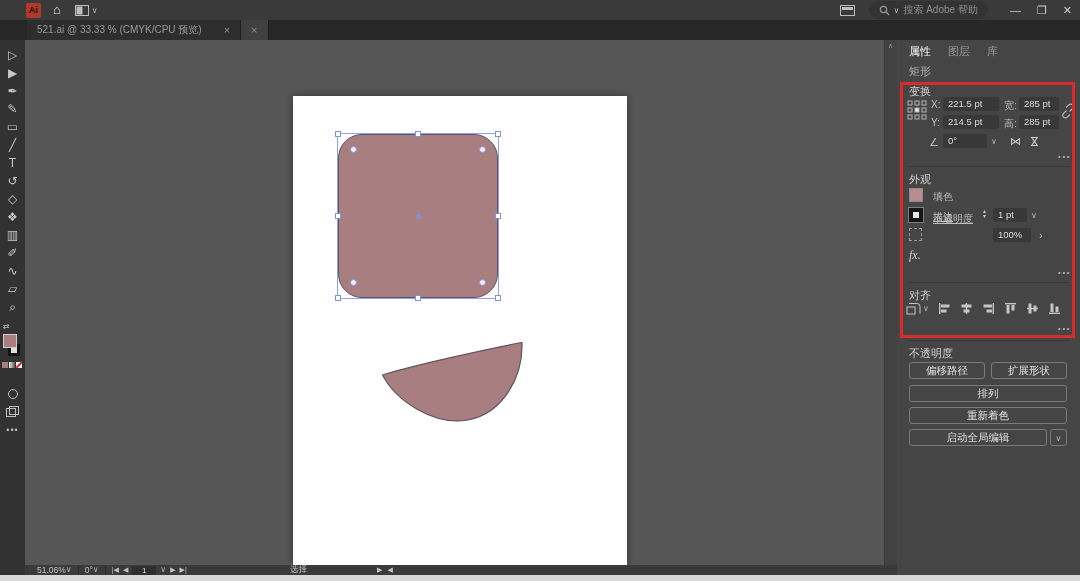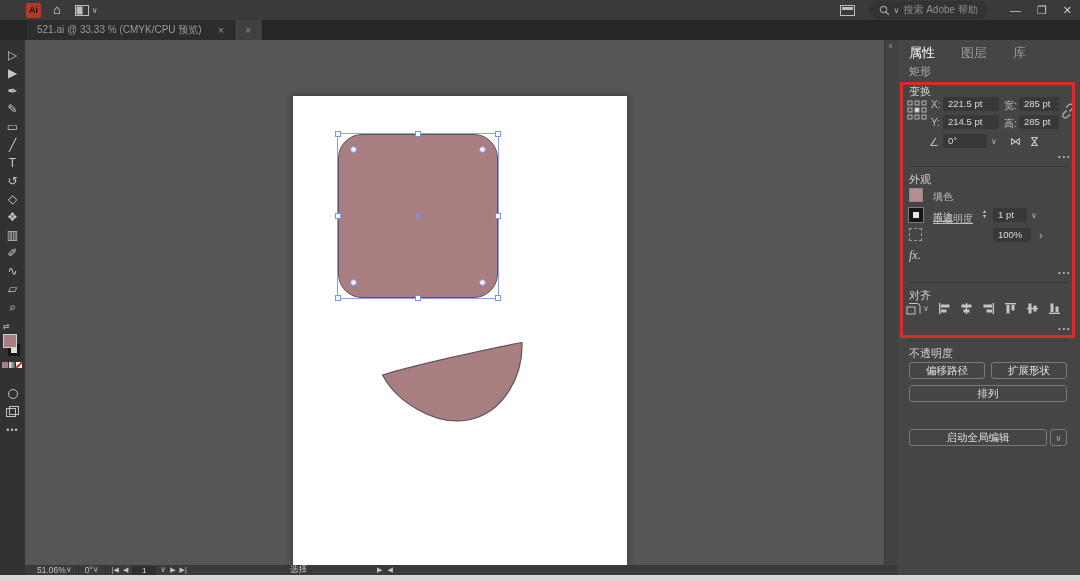--- a/index.html
+++ b/index.html
@@ -15,21 +15,21 @@
   .menus { display:flex; margin-left:20px; gap:2px; }
   .menu-item { color:#d6d6d6; font-size:11px; padding:0 9px; line-height:20px; cursor:default; }
   .mb-right { position:absolute; right:8px; top:0; height:20px; display:flex; align-items:center; gap:14px; }
   .ws-ic { display:flex; align-items:center; gap:3px; color:#bdbdbd; }
   .searchbox { display:flex; align-items:center; gap:4px; color:#8f8f8f; font-size:10px; background:#333333; border-radius:9px; padding:2px 10px; }
   .winctl { display:flex; gap:16px; color:#cfcfcf; font-size:11px; margin-left:8px; }
   .winctl span { line-height:20px; }
 
   
   .tabbar { position:absolute; left:0; top:20px; width:1080px; height:20px; background:#272727; display:flex; align-items:flex-end; padding-left:27px; z-index:25; }
-  .doc-tab { height:20px; display:flex; align-items:center; gap:16px; padding:0 10px; font-size:10px; color:#9a9a9a; background:#2d2d2d; border-right:1px solid #1f1f1f; }
+  .doc-tab { height:20px; display:flex; align-items:center; gap:22px; padding:0 10px; font-size:10px; color:#9a9a9a; background:#2d2d2d; border-right:1px solid #1f1f1f; }
   .doc-tab.active { background:#404040; color:#cfcfcf; }
   .tab-close { color:#8f8f8f; font-size:11px; }
 
   
   .toolbar { position:absolute; left:0; top:40px; width:25px; height:535px; background:#323232; z-index:20; display:flex; flex-direction:column; align-items:center; padding-top:6px; }
   .tool { width:25px; height:18px; color:#c9c9c9; font-size:12px; line-height:18px; text-align:center; }
   .swatch-cluster { margin-top:6px; position:relative; width:25px; height:62px; }
   .mini-swap { position:absolute; left:3px; top:0; font-size:8px; color:#bdbdbd; }
   .stroke-box { position:absolute; left:8px; top:22px; width:12px; height:12px; background:#dedede; border:3px solid #141414; }
   .fill-box { position:absolute; left:3px; top:12px; width:14px; height:14px; background:#a87e80; border:1px solid #cfcfcf; }
@@ -54,21 +54,21 @@
   .h-tl{left:-3px;top:-3px} .h-tm{left:calc(50% - 3px);top:-3px} .h-tr{right:-3px;top:-3px}
   .h-ml{left:-3px;top:calc(50% - 3px)} .h-mr{right:-3px;top:calc(50% - 3px)}
   .h-bl{left:-3px;bottom:-3px} .h-bm{left:calc(50% - 3px);bottom:-3px} .h-br{right:-3px;bottom:-3px}
   .cwidget { position:absolute; width:7px; height:7px; border:1px solid #7d93e0; border-radius:50%; background:rgba(255,255,255,.85); }
   .cw-tl{left:12px;top:12px} .cw-tr{right:12px;top:12px} .cw-bl{left:12px;bottom:12px} .cw-br{right:12px;bottom:12px}
   .center-dot { position:absolute; left:calc(50% - 2.5px); top:calc(50% - 2.5px); width:5px; height:5px; background:#7d93e0; border-radius:50%; }
   .shape-crescent { position:absolute; left:89px; top:246px; width:141px; height:83px; }
 
   
   .rightpanel { position:absolute; left:897px; top:40px; width:183px; height:535px; background:#454545; z-index:20; }
-  .ptabs { position:absolute; left:12px; top:4px; display:flex; gap:26px; font-size:13px; }
+  .ptabs { position:absolute; left:12px; top:4px; display:flex; gap:17px; font-size:11px; }
   .ptab { color:#9b9b9b; }
   .ptab.active { color:#ffffff; }
   .obj-type { position:absolute; left:12px; top:24px; font-size:11px; color:#b2b2b2; }
   .red-annot { position:absolute; left:3px; top:42px; width:175px; height:256px; border:3px solid #d92b2b; pointer-events:none; z-index:40; }
   .sec-title { position:absolute; font-size:11px; color:#cfcfcf; }
   .plabel { position:absolute; font-size:10px; color:#bdbdbd; }
   .pfield { position:absolute; height:14px; background:#383838; border-radius:2px; color:#dcdcdc; font-size:9.5px; line-height:14px; padding-left:5px; }
   .chev { color:#b5b5b5; font-size:8px; }
   .pmore { position:absolute; right:9px; color:#b5b5b5; font-size:8px; letter-spacing:1.5px; }
   .pdivider { position:absolute; left:10px; width:163px; height:1px; background:#3a3a3a; }
@@ -324,20 +324,21 @@
         </svg>
     </div>
     <span class="pmore" style="top:284px">•••</span>
 
     <div class="pdivider" style="top:300px"></div>
 
     <div class="sec-title" style="left:12px;top:306px">不透明度</div>
     <span class="qa-btn" style="left:12px;top:322px;width:76px">偏移路径</span>
     <span class="qa-btn" style="left:94px;top:322px;width:76px">扩展形状</span>
     <span class="qa-btn" style="left:12px;top:345px;width:158px">排列</span>
+    <span class="qa-btn" style="left:12px;top:367px;width:158px">重新着色</span>
     <span class="qa-btn" style="left:12px;top:389px;width:138px">启动全局编辑</span>
     <span class="qa-btn" style="left:153px;top:389px;width:17px"><span class="chev">∨</span></span>
   </div>
 
   <div class="statusbar">
     <div class="sb-item" style="margin-left:6px">
       <span>51.06%</span>
       <span class="chev">∨</span>
     </div>
     <div class="sb-sep"></div>

